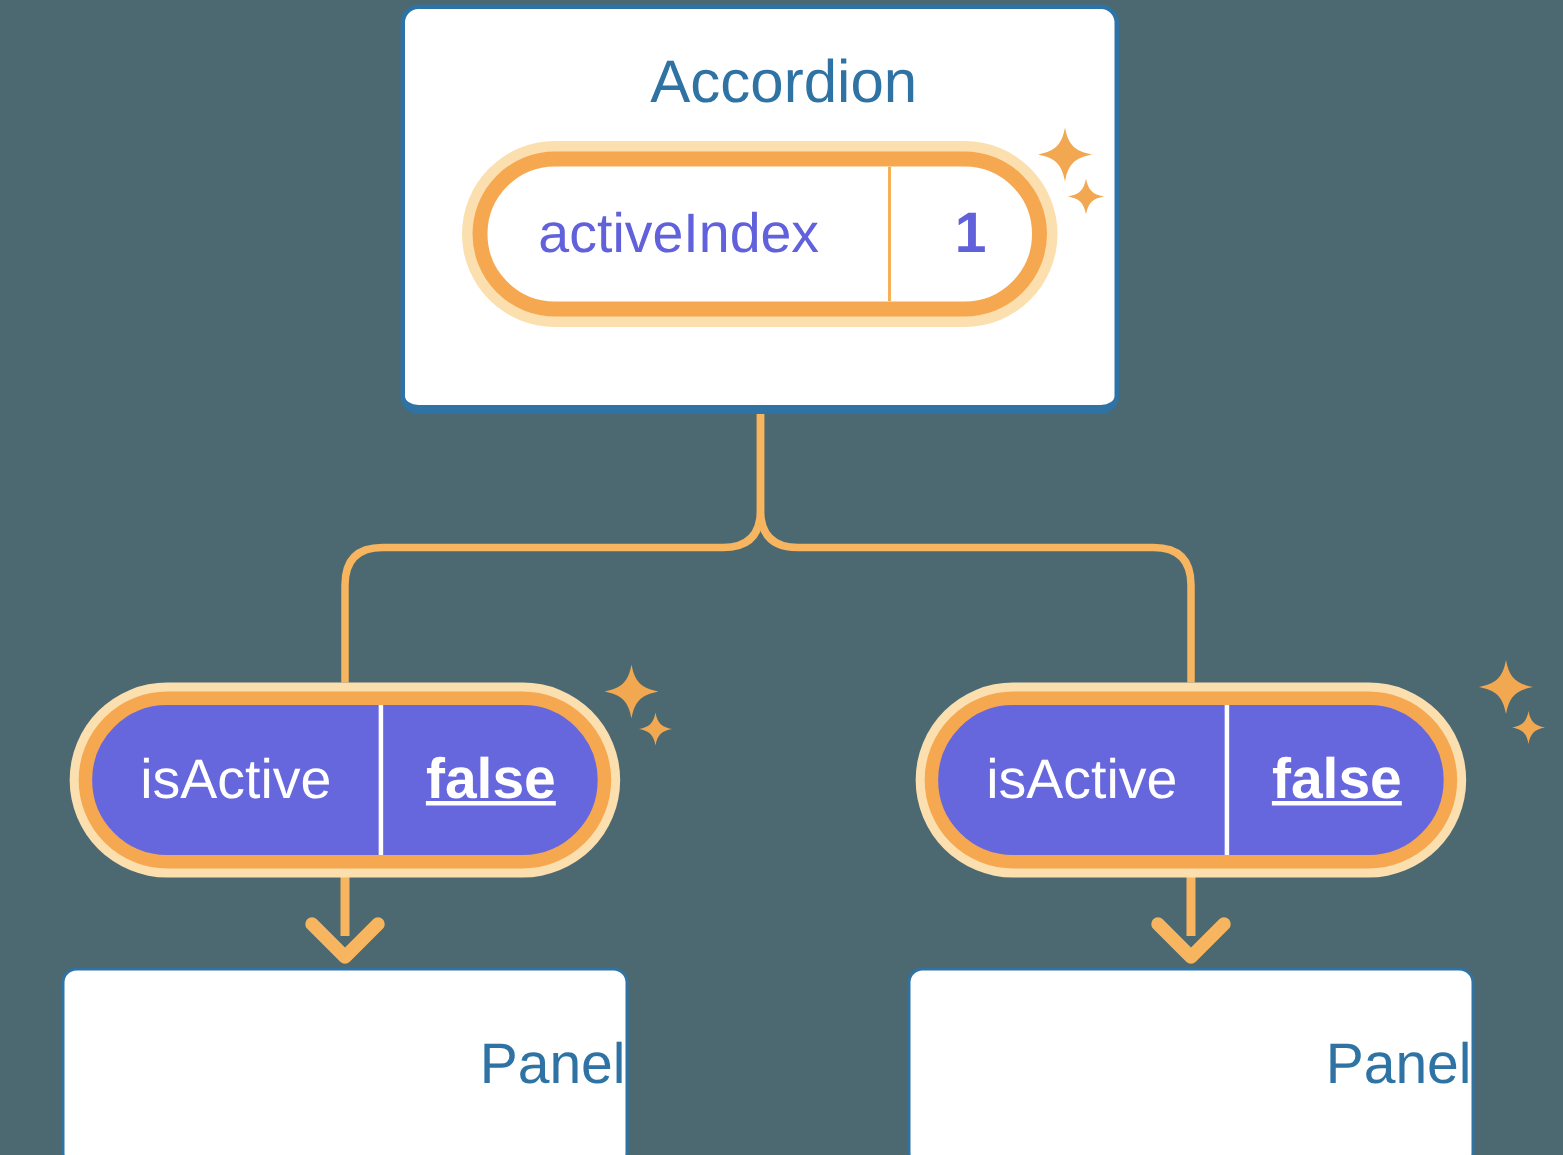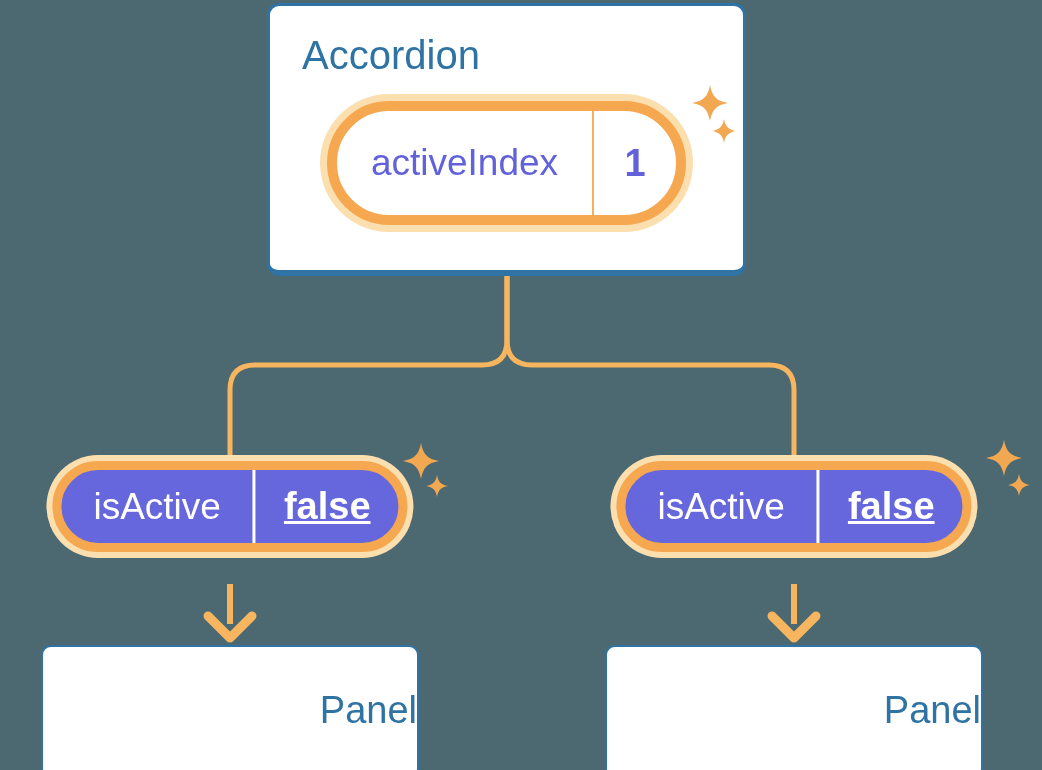--- a/index.html
+++ b/index.html
@@ -44,20 +44,21 @@
     position: absolute;
     background: var(--white);
     border: 3px solid var(--blue);
     border-bottom-width: 6px;
     border-radius: 12px;
     z-index: 2;
   }
   .accordion-node { left: 267px; top: 3px; width: 479px; height: 273px; }
   .node-title {
     margin-top: 27px;
+    text-align: center;
     font-size: 40px;
     font-weight: 500;
     color: var(--blue);
     padding-left: 32px;
   }
   .panel-node {
     width: 378px; height: 134px;
     border-width: 2px 2px 5px 2px;
     border-radius: 10px;
     display: flex; align-items: center; justify-content: flex-end;
@@ -78,27 +79,27 @@
     border-radius: 999px;
     display: flex;
     align-items: stretch;
     overflow: hidden;
   }
   .pill-cell { display: flex; align-items: center; justify-content: center; }
   .pill-name  { font-size: 37px; font-weight: 500; }
   .pill-value { font-size: 38px; font-weight: 700; }
 
   .pill.orange { margin: 16px auto 0 auto; padding: 7px; }
-  .pill.orange .pill-ring { border: 10px solid var(--ring-orange); background: var(--white); height: 124px; }
+  .pill.orange .pill-ring { border: 10px solid var(--ring-orange); background: var(--white); height: 110px; gap: 12px; }
   .pill.orange .pill-name  { color: var(--indigo-text); padding: 0 34px; }
   .pill.orange .pill-divider { width: 2px; background: var(--divider-orange); }
   .pill.orange .pill-value { color: var(--indigo-text); min-width: 82px; }
 
   .pill.purple { position: absolute; transform: translateX(-50%); }
-  .pill.purple .pill-ring { border: 9px solid var(--ring-orange); background: var(--pill-purple); height: 91px; }
+  .pill.purple .pill-ring { border: 9px solid var(--ring-orange); background: var(--pill-purple); height: 118px; }
   .pill.purple .pill-name  { color: var(--white); padding: 0 32px; }
   .pill.purple .pill-divider { width: 3px; background: var(--white); }
   .pill.purple .pill-value { color: var(--white); padding: 0 28px; text-decoration: underline; }
   .pill-isactive-left  { left: 230px; top: 455px; }
   .pill-isactive-right { left: 794px; top: 455px; }
 
   
   .sparkle { position: absolute; z-index: 3; }
   .sparkle path { fill: var(--sparkle-orange); }
 </style>

